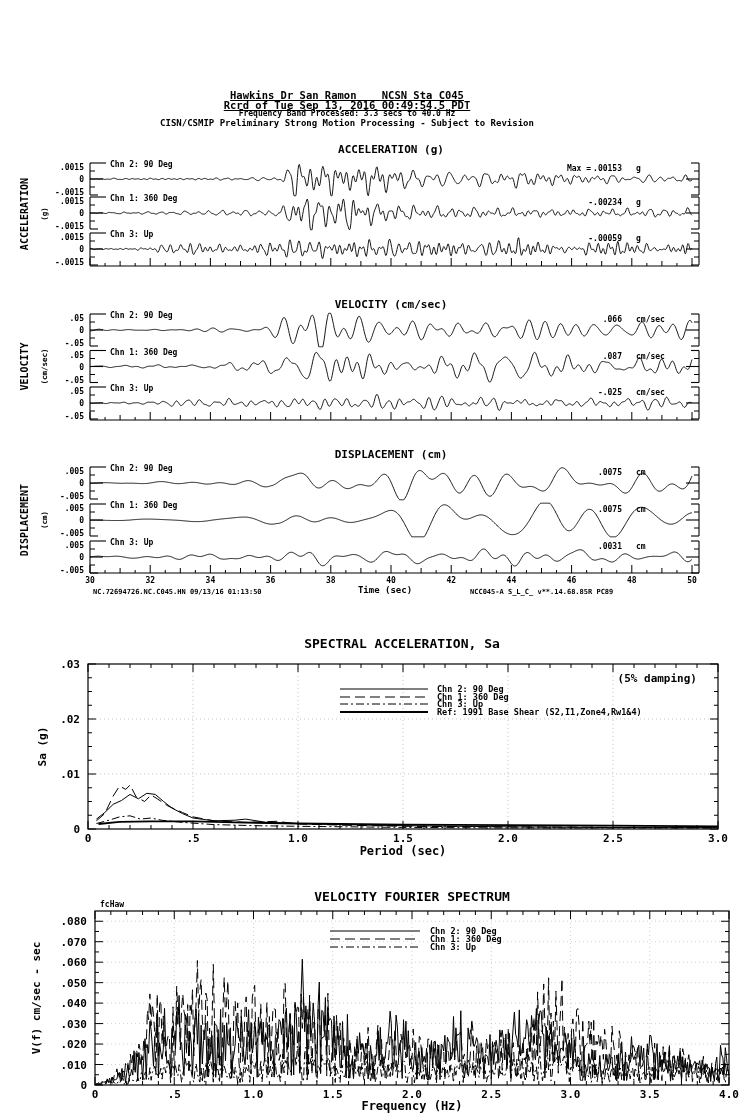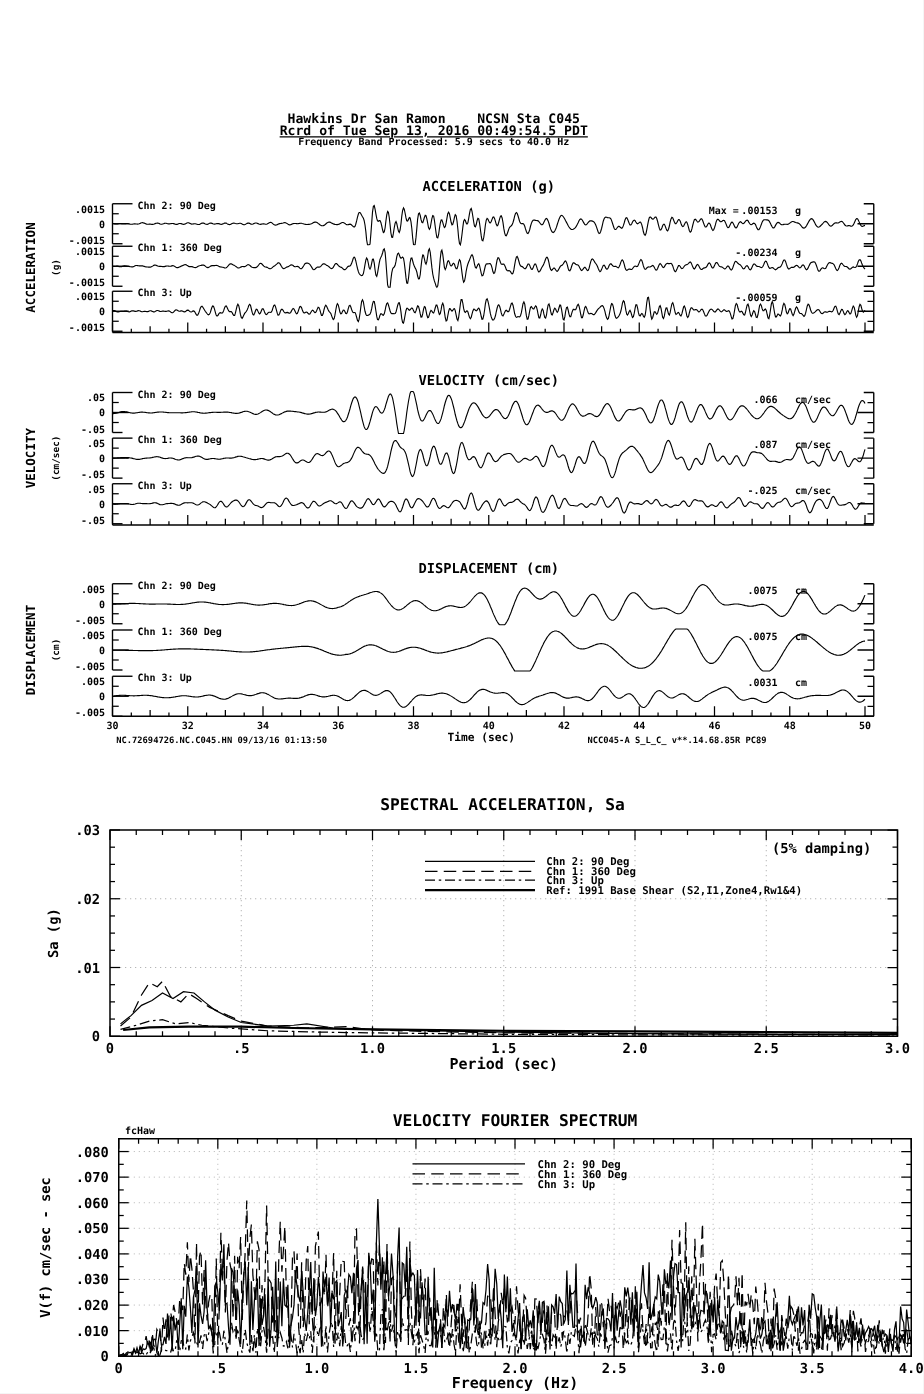--- a/index.html
+++ b/index.html
@@ -1,34 +1,35 @@
 <!DOCTYPE html>
 <html><head>
 <meta charset="utf-8">
 <style>
   html,body{margin:0;padding:0;background:#e8e8e8;}
   .page{position:relative;width:739px;height:1115px;background:#ffffff;overflow:hidden;
         font-family:"DejaVu Sans Mono", monospace;}
   .hdr{position:absolute;top:91px;left:0;width:694px;text-align:center;color:#000;}
   .hdr div{white-space:pre;font-weight:bold;}
-  .hdr .l1{font-size:10.5px;line-height:9.5px;}
+  .hdr .l1{font-size:10.5px;line-height:9.5px;text-decoration:underline;}
   .hdr .l2{font-size:10.5px;line-height:9.5px;text-decoration:underline;}
   .hdr .l3{font-size:8px;line-height:8.5px;}
   .hdr .l4{font-size:9px;line-height:8.5px;}
   svg text{font-family:"DejaVu Sans Mono", monospace;font-weight:bold;fill:#000;}
   #chart-svg{position:absolute;top:0;left:0;}
 </style>
 </head>
 <body>
 
 <div class="page">
   <div class="hdr">
     <div class="l1">Hawkins Dr San Ramon    NCSN Sta C045</div>
     <div class="l2">Rcrd of Tue Sep 13, 2016 00:49:54.5 PDT</div>
-    <div class="l3">Frequency Band Processed: 5.9 secs to 40.0 Hz</div>
+    <div class="l3">Frequency Band Processed: 3.3 secs to 40.0 Hz</div>
+    <div class="l4">CISN/CSMIP Preliminary Strong Motion Processing - Subject to Revision</div>
   </div>
   <svg id="chart-svg" width="739" height="1115" viewBox="0 0 739 1115">
       <g>
         <text x="391" y="153" font-size="11" text-anchor="middle">ACCELERATION (g)</text>
         <text x="28" y="214" font-size="10" text-anchor="middle" transform="rotate(-90 28 214)">ACCELERATION</text>
         <text x="47" y="214" font-size="7.5" text-anchor="middle" transform="rotate(-90 47 214)">(g)</text>
         <g>
           <line x1="90" y1="163" x2="90" y2="195" stroke="#000" stroke-width="1.1"></line>
           <line x1="90" y1="163" x2="106" y2="163" stroke="#000" stroke-width="1.1"></line>
           <line x1="90" y1="195" x2="98" y2="195" stroke="#000" stroke-width="1.1"></line>

